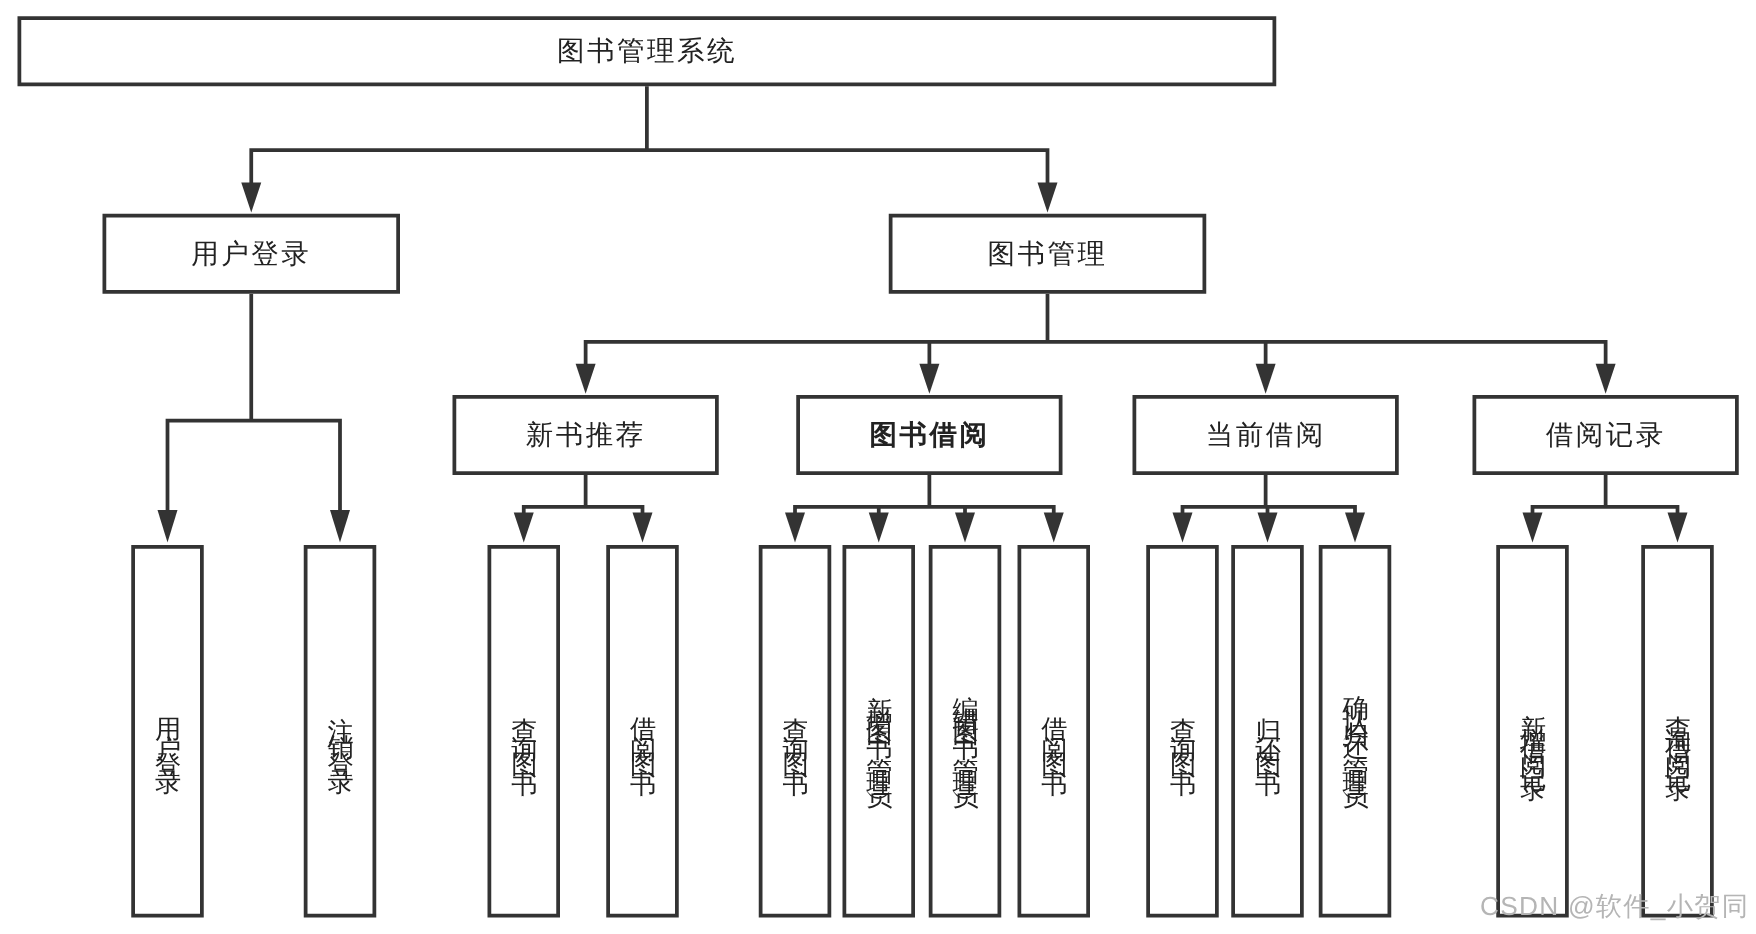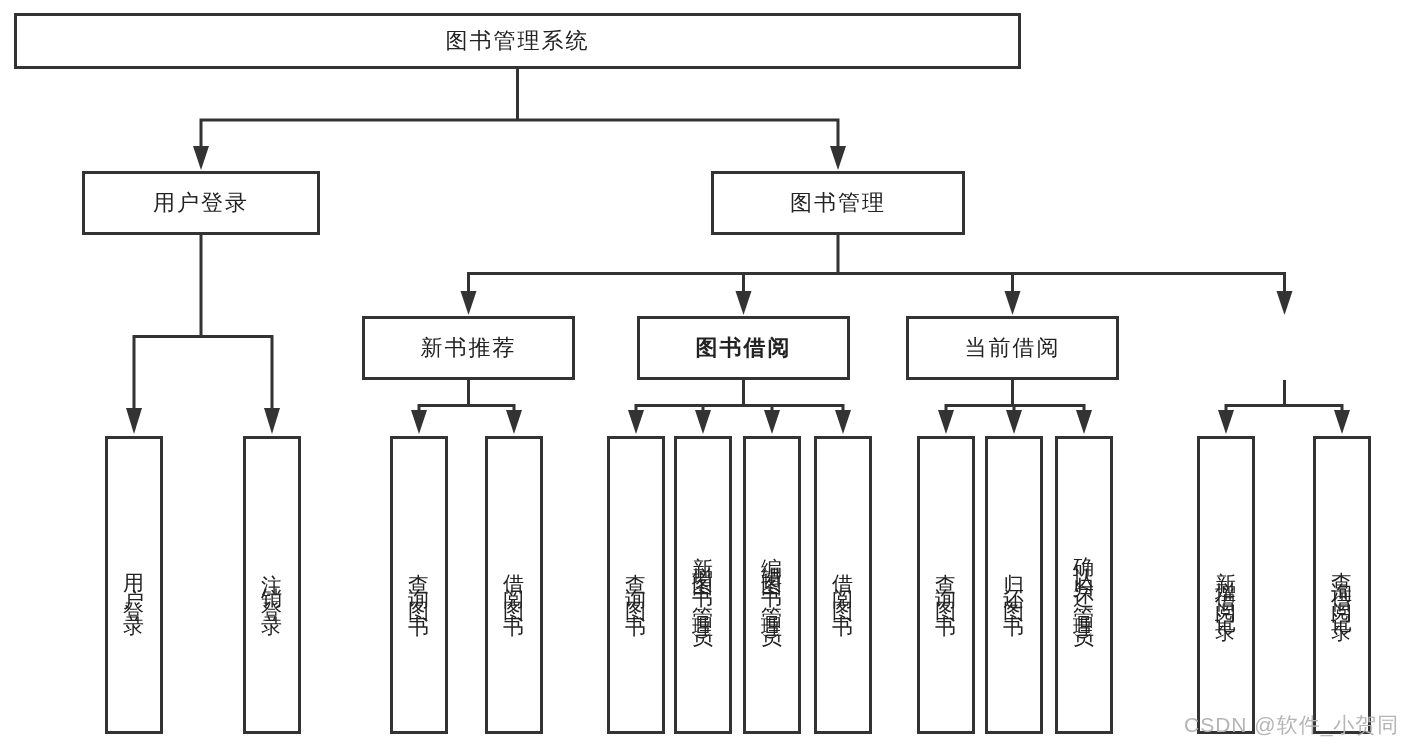--- a/index.html
+++ b/index.html
@@ -109,20 +109,23 @@
 
   <div class="box lvl3" style="left:362px;">
     <span class="hlabel">新书推荐</span>
   </div>
   <div class="box lvl3" style="left:637px;font-weight:bold;">
     <span class="hlabel">图书借阅</span>
   </div>
   <div class="box lvl3" style="left:906px;align-items:center;">
     <span class="hlabel">当前借阅</span>
   </div>
+  <div class="box lvl3" style="left:1178px;">
+    <span class="hlabel">借阅记录</span>
+  </div>
 
   <div class="box leaf" style="left:105px;">
     <span class="vlabel short">用户登录</span>
   </div>
   <div class="box leaf" style="left:243px;">
     <span class="vlabel short">注销登录</span>
   </div>
   <div class="box leaf" style="left:390px;">
     <span class="vlabel short">查询图书</span>
   </div>

